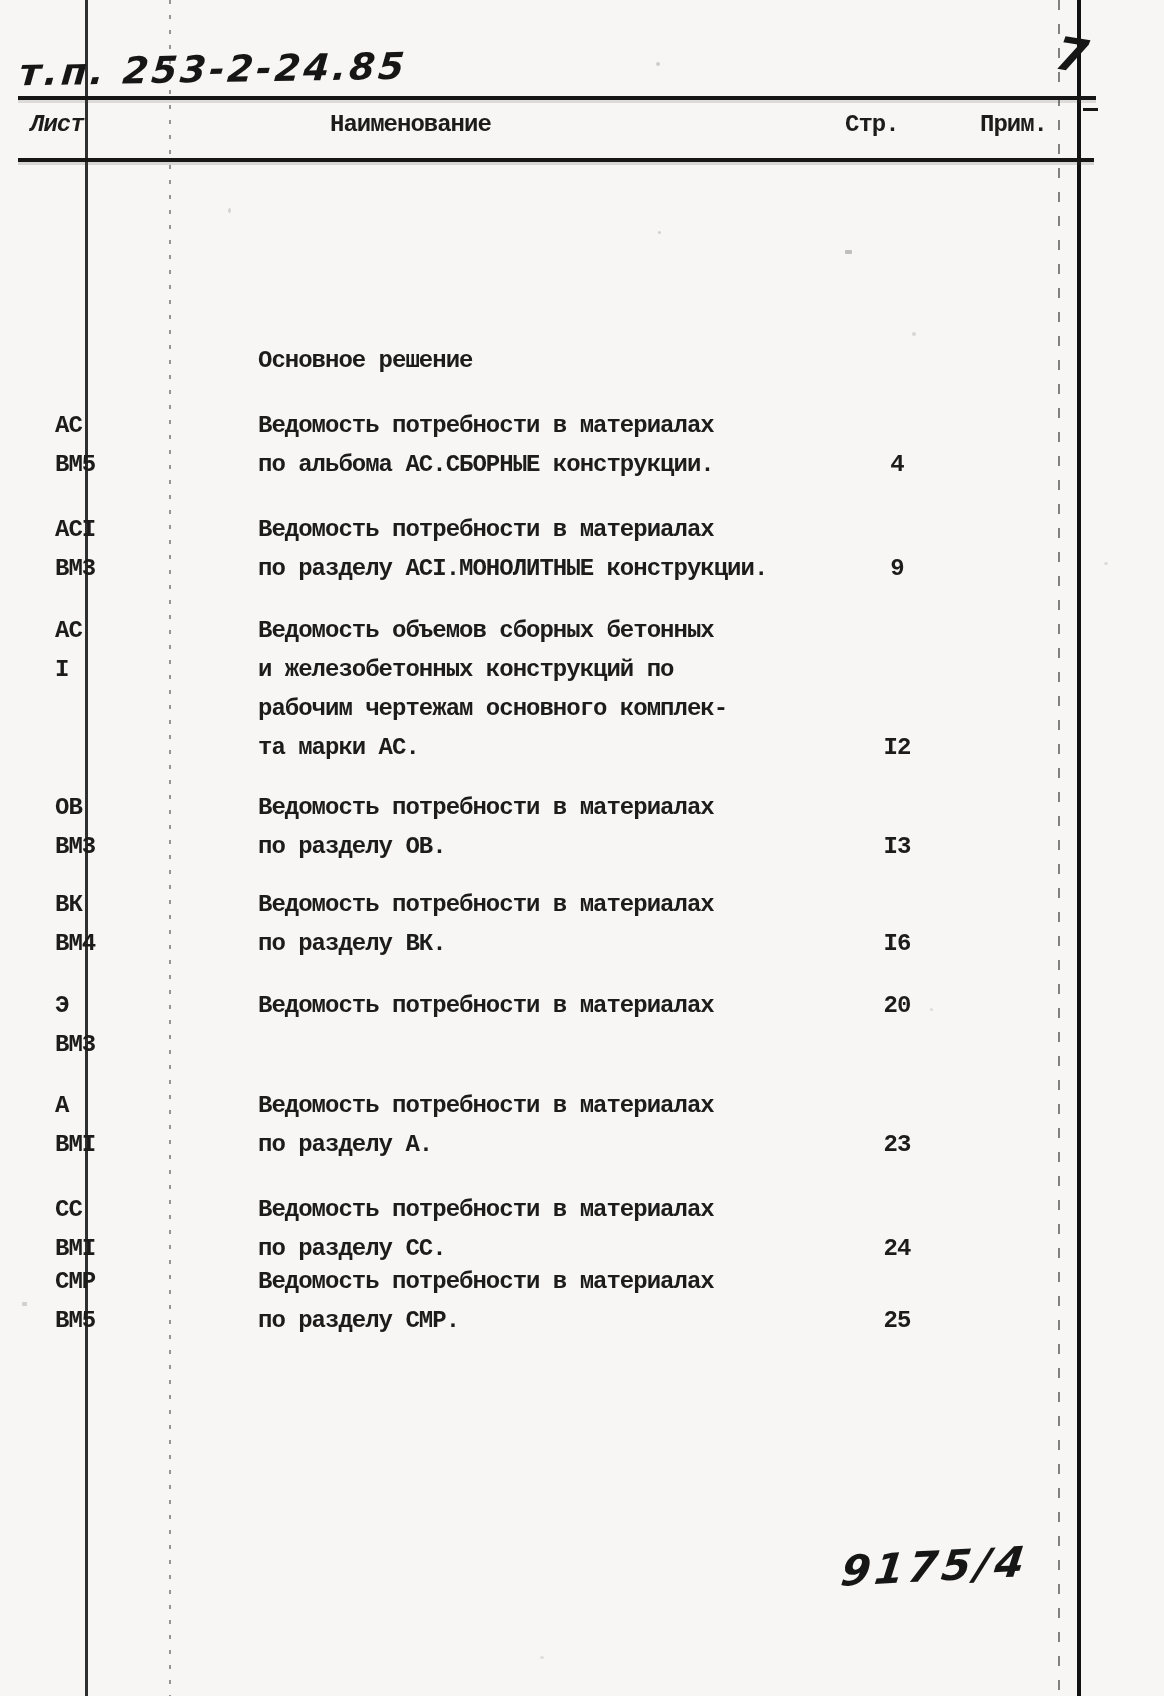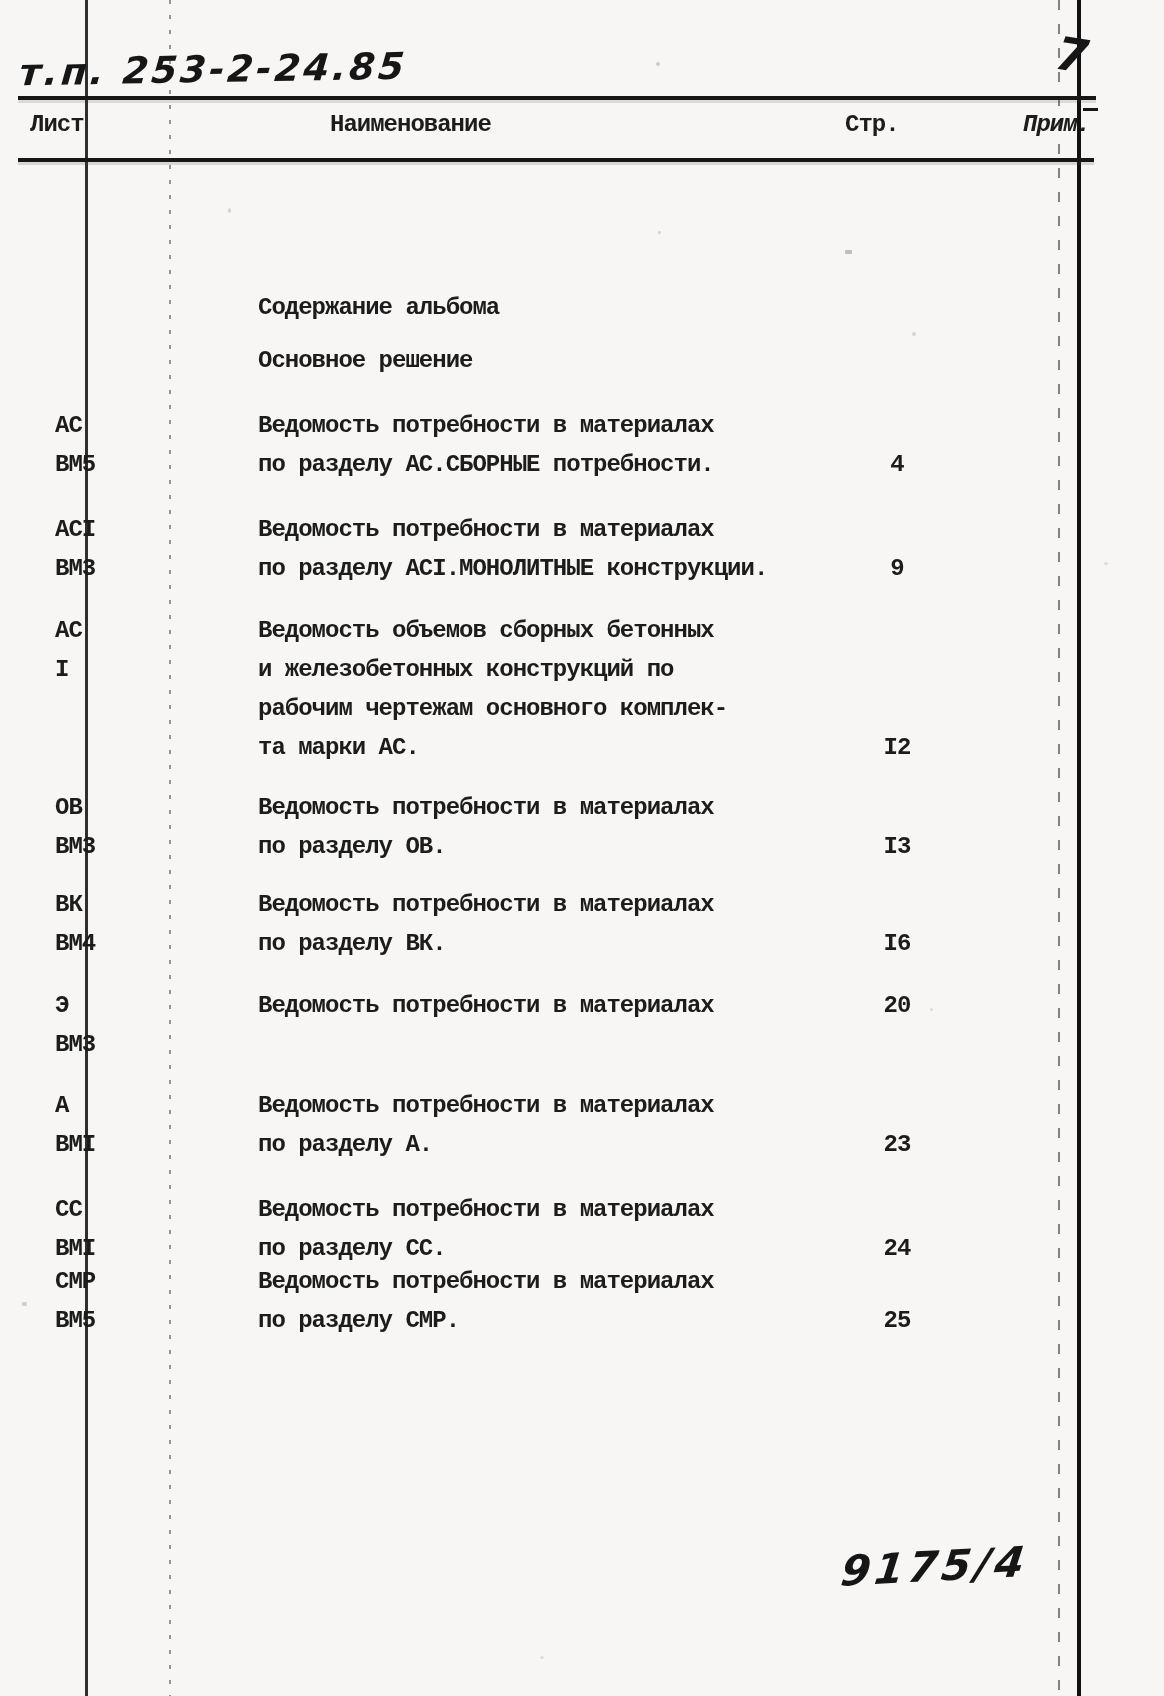--- a/index.html
+++ b/index.html
@@ -25,24 +25,24 @@
   .h-tick{top:108px;left:1083px;width:15px;height:3px;}
   
   .typed{
     position:absolute;
     font-weight:700;
     font-size:24px;line-height:39px;
     letter-spacing:-1px;
     white-space:nowrap;
   }
   .col-h{top:105px;}
-  .col-list{left:30px;}
+  .col-list{left:30px;font-style:italic;}
   .col-name{left:330px;}
   .col-page{left:845px;}
-  .col-note{left:1023px;font-style:italic;}
+  .col-note{left:980px;}
   .entry{position:absolute;left:0;width:964px;}
   .e-sheet{position:absolute;left:55px;top:0;font-weight:700;font-size:24px;line-height:39px;letter-spacing:-1px;}
   .e-text{margin-left:258px;width:620px;font-weight:700;font-size:24px;line-height:39px;letter-spacing:-1px;}
   .e-page{position:absolute;left:874px;bottom:0;width:46px;text-align:center;
     font-weight:700;font-size:24px;line-height:39px;letter-spacing:-1px;}
   .title-block{left:258px;}
   
   .hand{
     position:absolute;
     font-family:"DejaVu Sans",sans-serif;
@@ -70,31 +70,30 @@
 
   <div class="hand note-top">т.п. 253-2-24.85</div>
   <div class="hand sheet-no">7</div>
   <div class="hand archive-no">9175/4</div>
 
   <div class="typed col-h col-list">Лист</div>
   <div class="typed col-h col-name">Наименование</div>
   <div class="typed col-h col-page">Стр.</div>
   <div class="typed col-h col-note">Прим.</div>
 
-  <div class="typed title-block" style="top:288px">Содержание альбома</div>
   <div class="typed title-block" style="top:341px">Основное решение</div>
 
   <div class="entry" style="top:406px">
     <div class="e-sheet">
       <div>АС</div>
       <div>ВМ5</div>
     </div>
     <div class="e-text">
       <div>Ведомость потребности в материалах</div>
-      <div>по разделу АС.СБОРНЫЕ потребности.</div>
+      <div>по альбома АС.СБОРНЫЕ конструкции.</div>
     </div>
     <div class="e-page">4</div>
   </div>
 
   <div class="entry" style="top:510px">
     <div class="e-sheet">
       <div>АСI</div>
       <div>ВМ3</div>
     </div>
     <div class="e-text">

